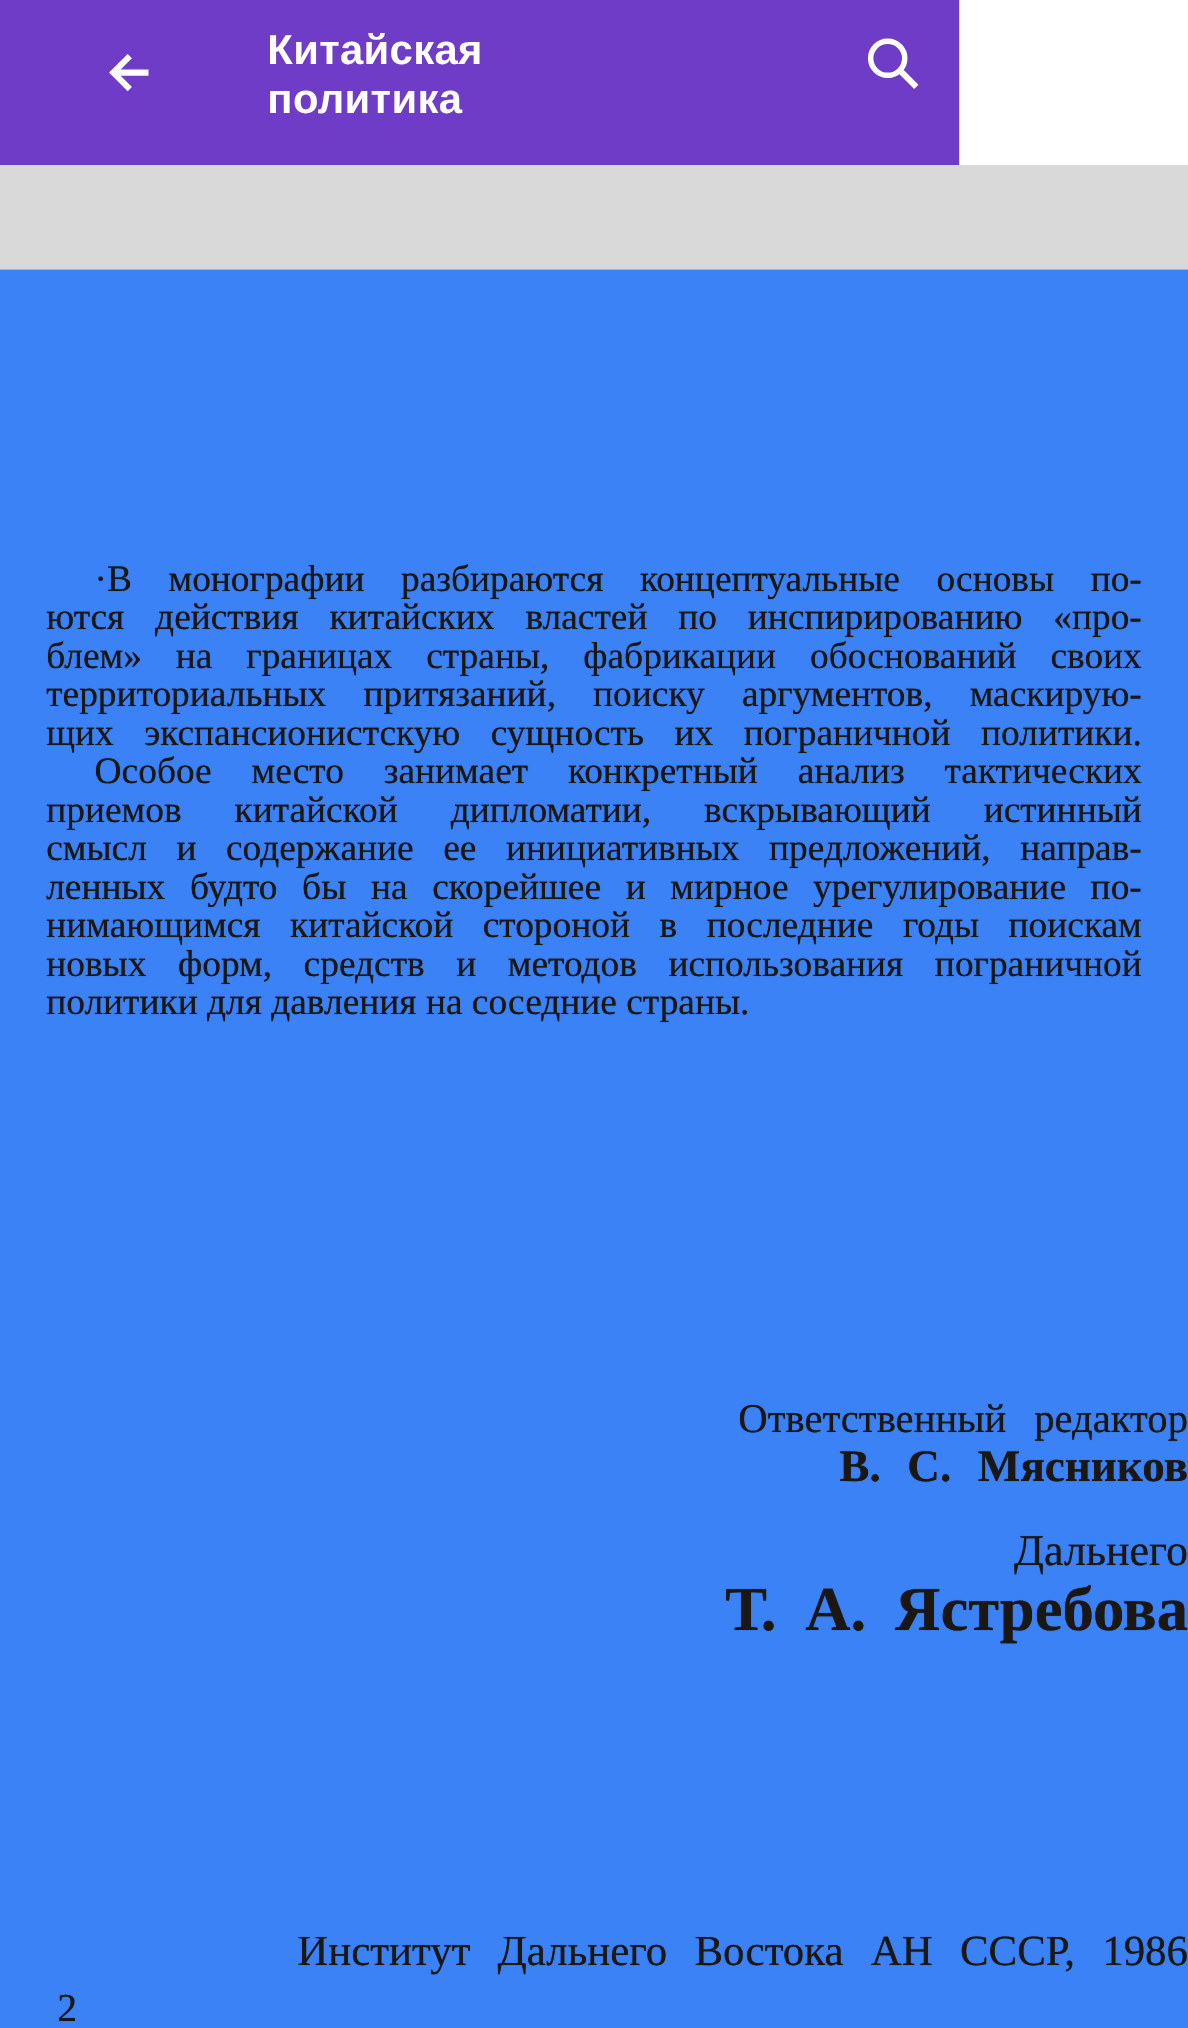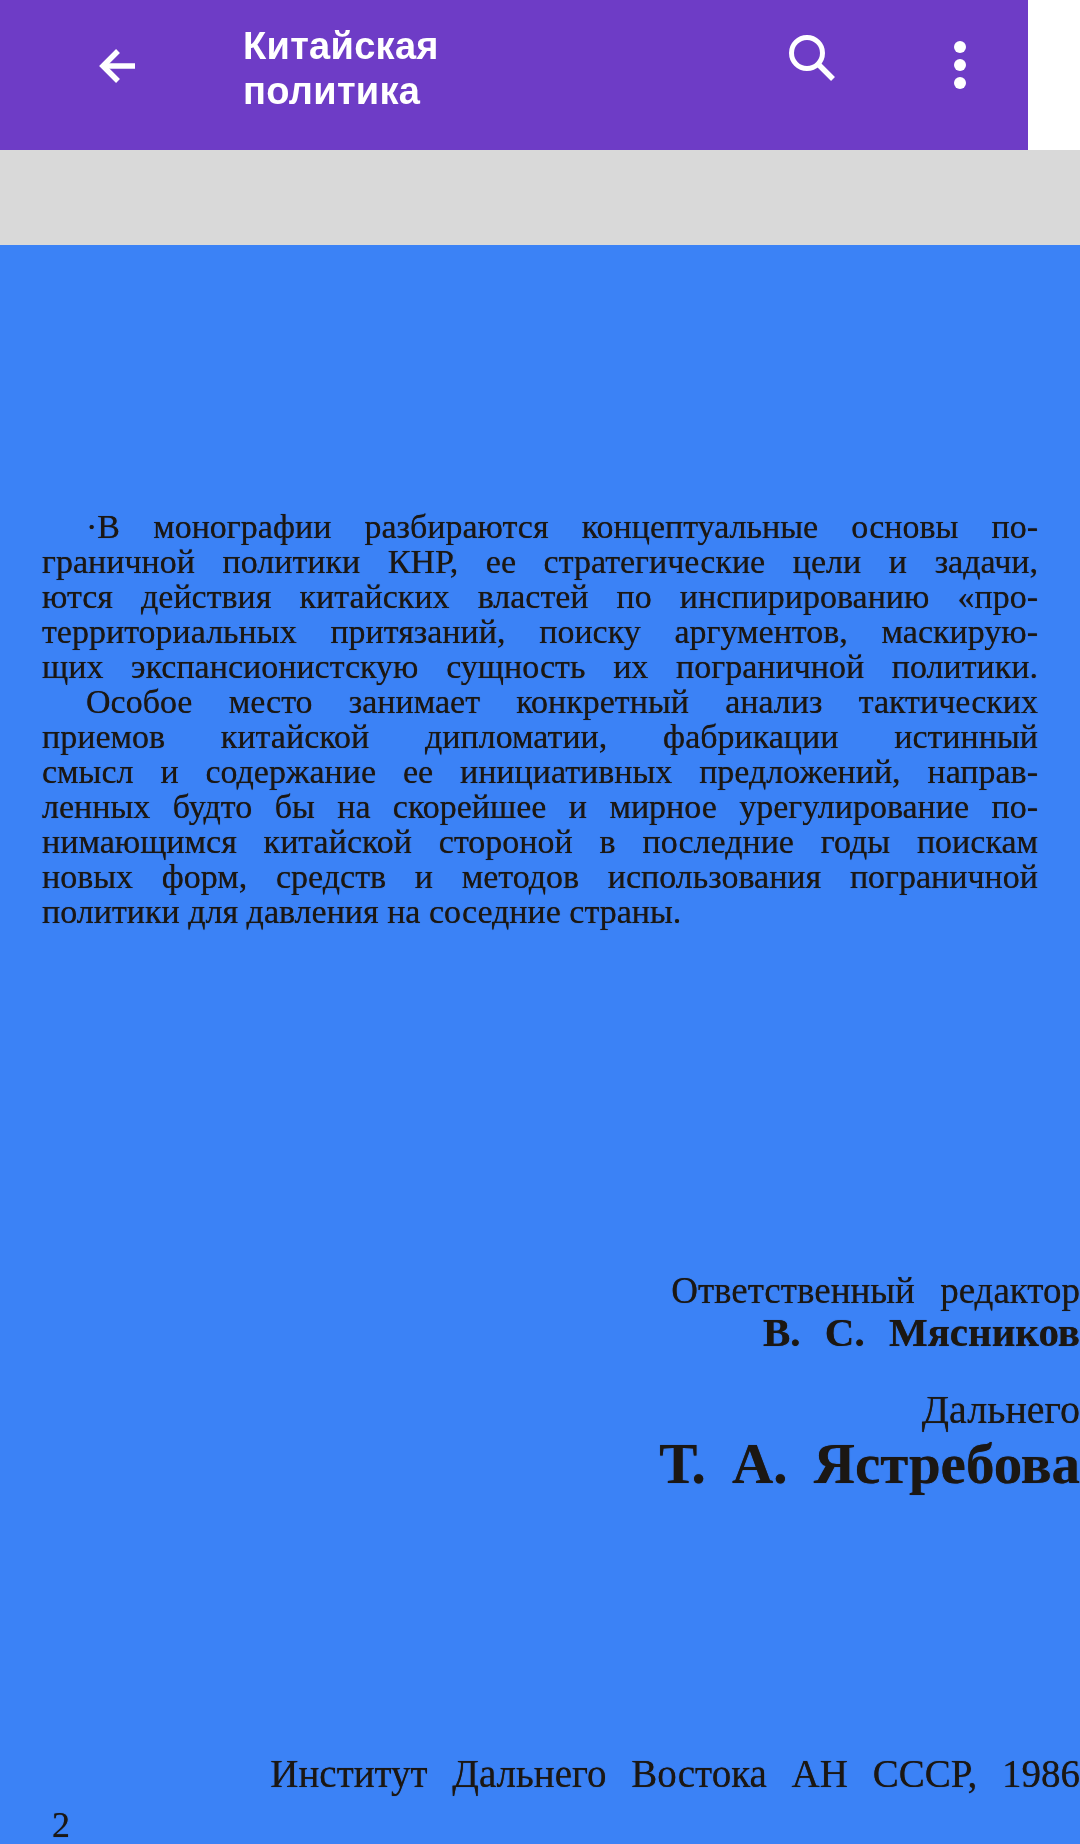--- a/index.html
+++ b/index.html
@@ -3,21 +3,21 @@
 <meta charset="utf-8">
 <style>
   html,body{margin:0;padding:0;}
   body{
     width:1080px;height:1844px;position:relative;overflow:hidden;
     background:#ffffff;
     font-family:"Liberation Serif", serif;
   }
   
   .appbar{
-    position:absolute;left:0;top:0;width:1028px;height:150px;
+    position:absolute;left:0;top:0;width:872px;height:150px;
     background:#6e3cc6;
   }
   .icon-btn{
     position:absolute;margin:0;padding:0;border:none;background:transparent;cursor:pointer;
     display:block;line-height:0;
   }
   .btn-back{left:94px;top:42px;width:48px;height:48px;}
   .btn-search{left:782px;top:30px;width:60px;height:60px;}
   .btn-menu{left:953px;top:41px;width:14px;height:48px;}
   .appbar-title{
@@ -93,26 +93,26 @@
     </span>
   </button>
 </header>
 
 <div class="reader-gap"></div>
 
 <main class="scan-page">
 
   <section class="annotation">
     <p class="line ind">·В монографии разбираются концептуальные основы по-</p>
-    <p class="line">граничной политики КНР, ее стратегические цели и задачи,</p>
     <p class="line">ются действия китайских властей по инспирированию «про-</p>
+    <p class="line">блем» на границах страны, фабрикации обоснований своих</p>
     <p class="line">территориальных притязаний, поиску аргументов, маскирую-</p>
     <p class="line">щих экспансионистскую сущность их пограничной политики.</p>
     <p class="line ind">Особое место занимает конкретный анализ тактических</p>
-    <p class="line">приемов китайской дипломатии, фабрикации истинный</p>
+    <p class="line">приемов китайской дипломатии, вскрывающий истинный</p>
     <p class="line">смысл и содержание ее инициативных предложений, направ-</p>
     <p class="line">ленных будто бы на скорейшее и мирное урегулирование по-</p>
     <p class="line">нимающимся китайской стороной в последние годы поискам</p>
     <p class="line">новых форм, средств и методов использования пограничной</p>
     <p class="line end">политики для давления на соседние страны.</p>
   </section>
 
   <p class="centered ed-role1">Ответственный редактор</p>
   <p class="centered ed-name1">В. С. Мясников</p>
   <p class="centered ed-role2">Дальнего</p>

